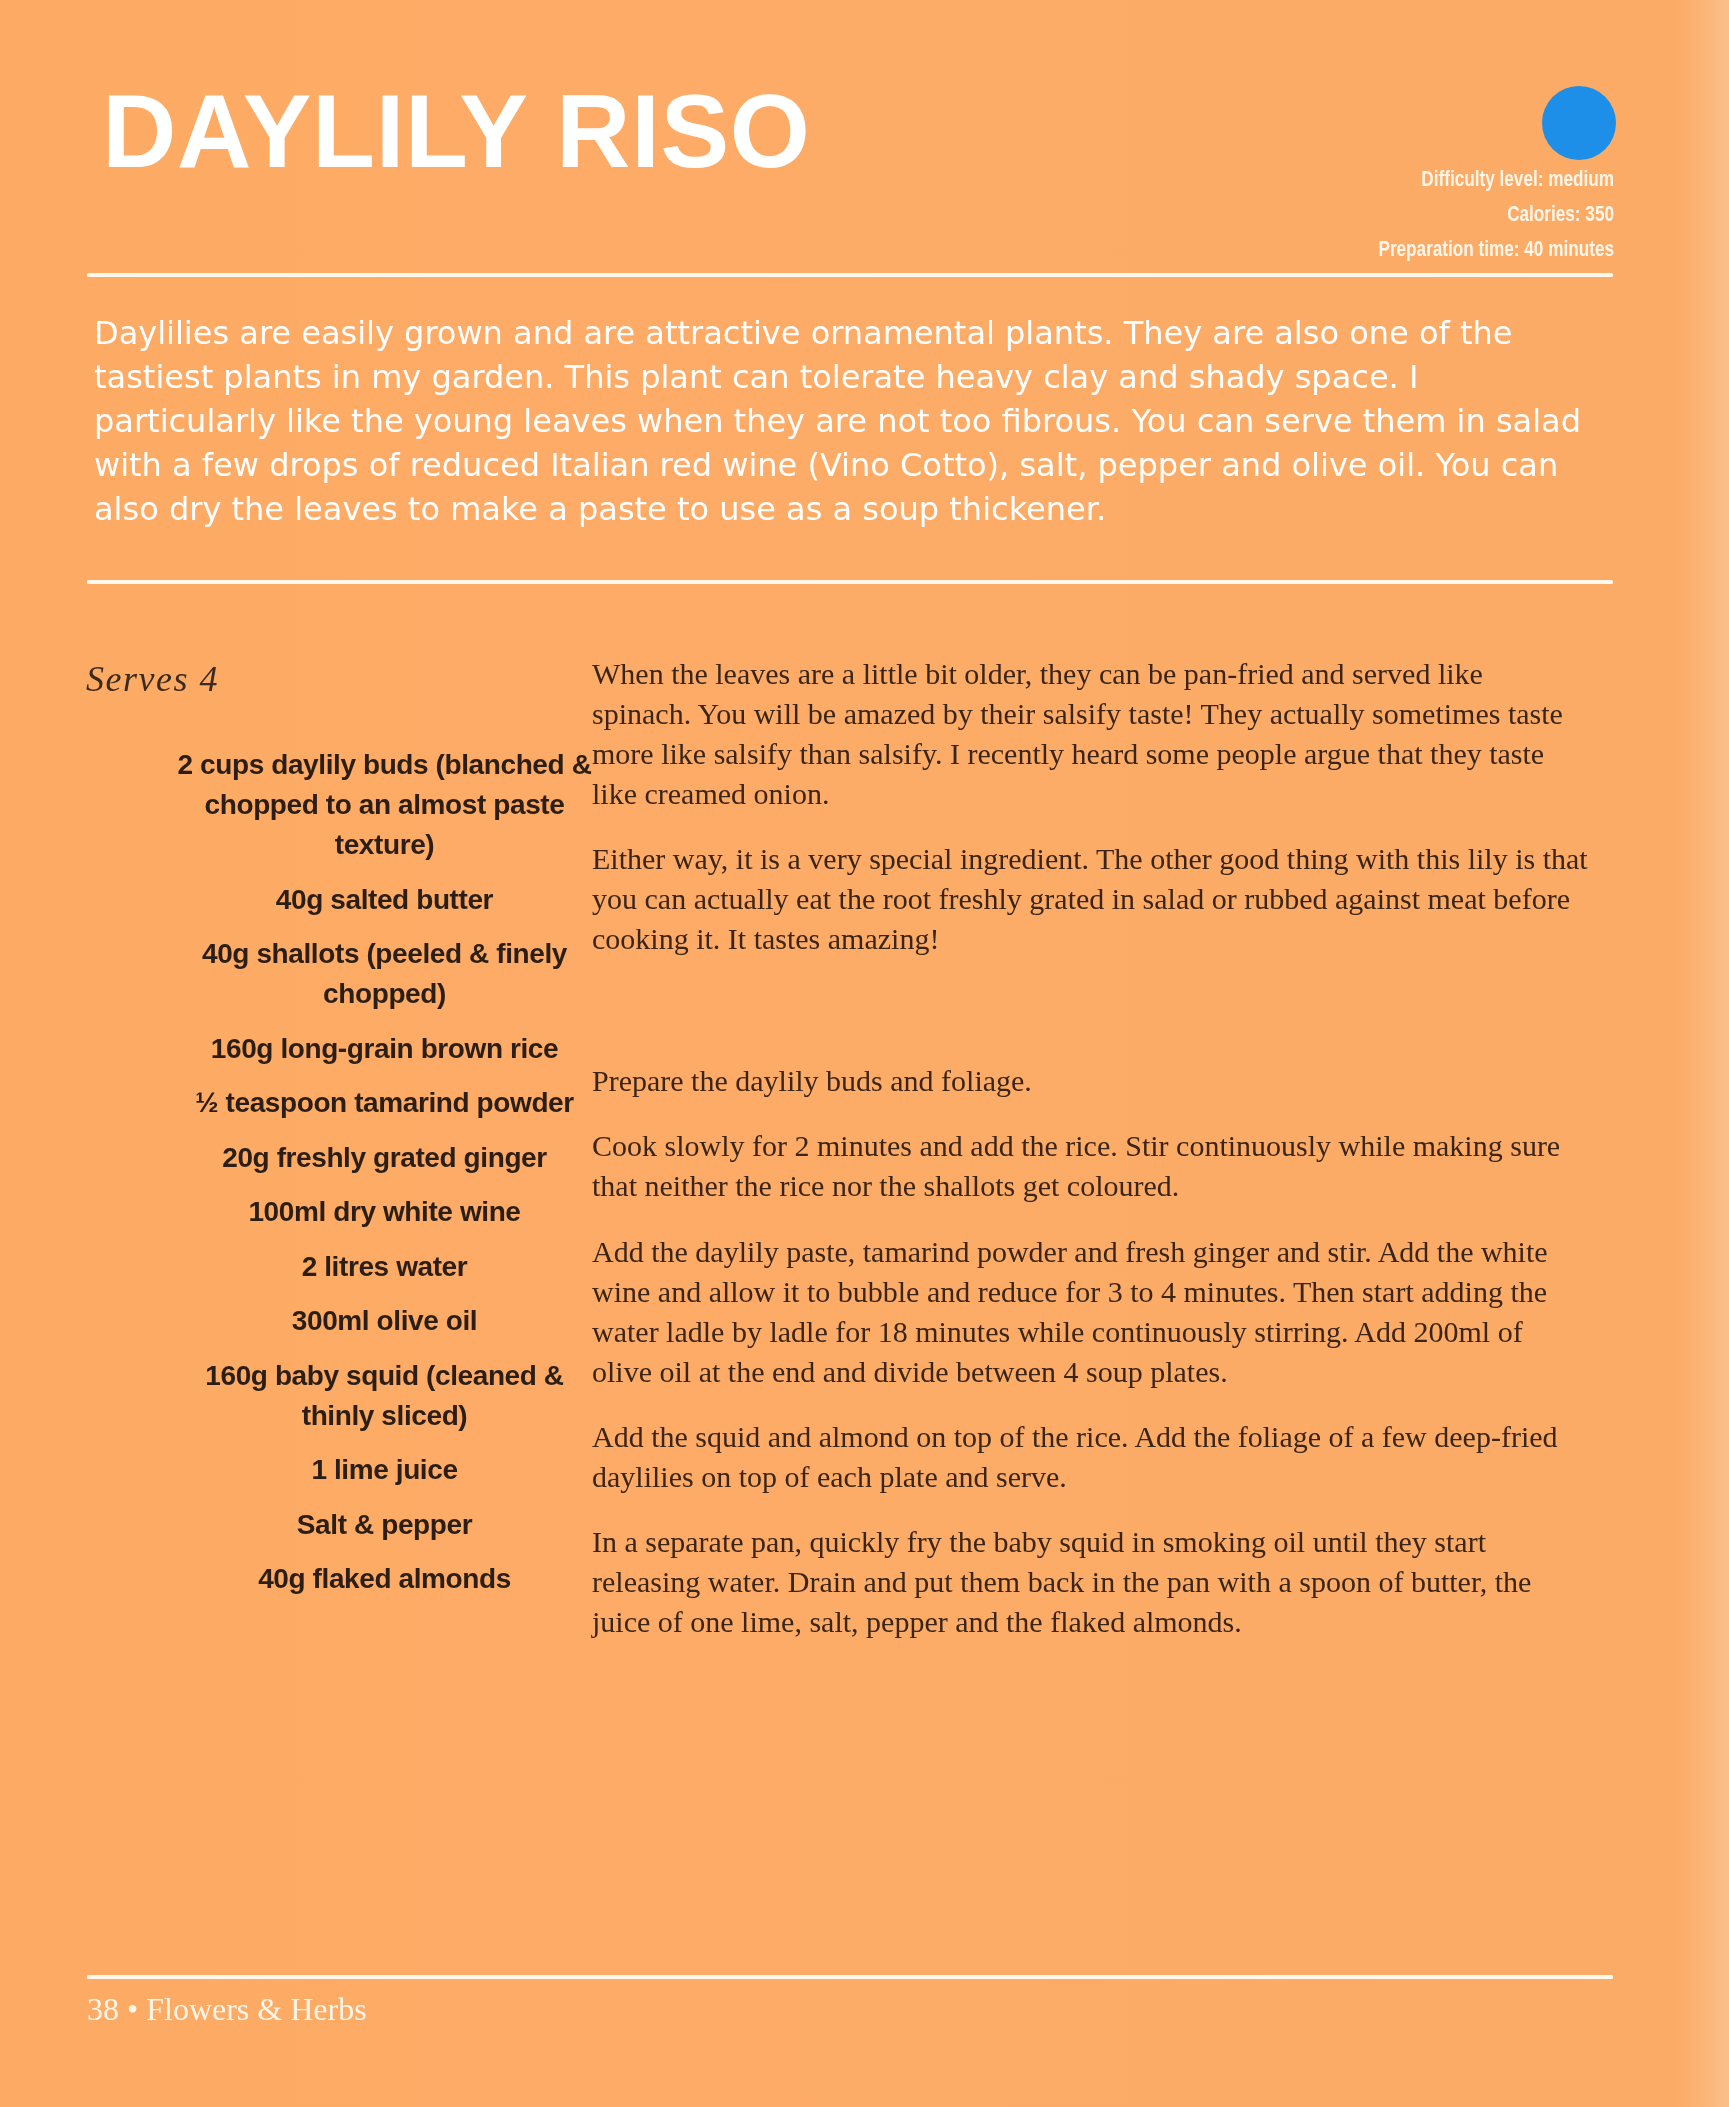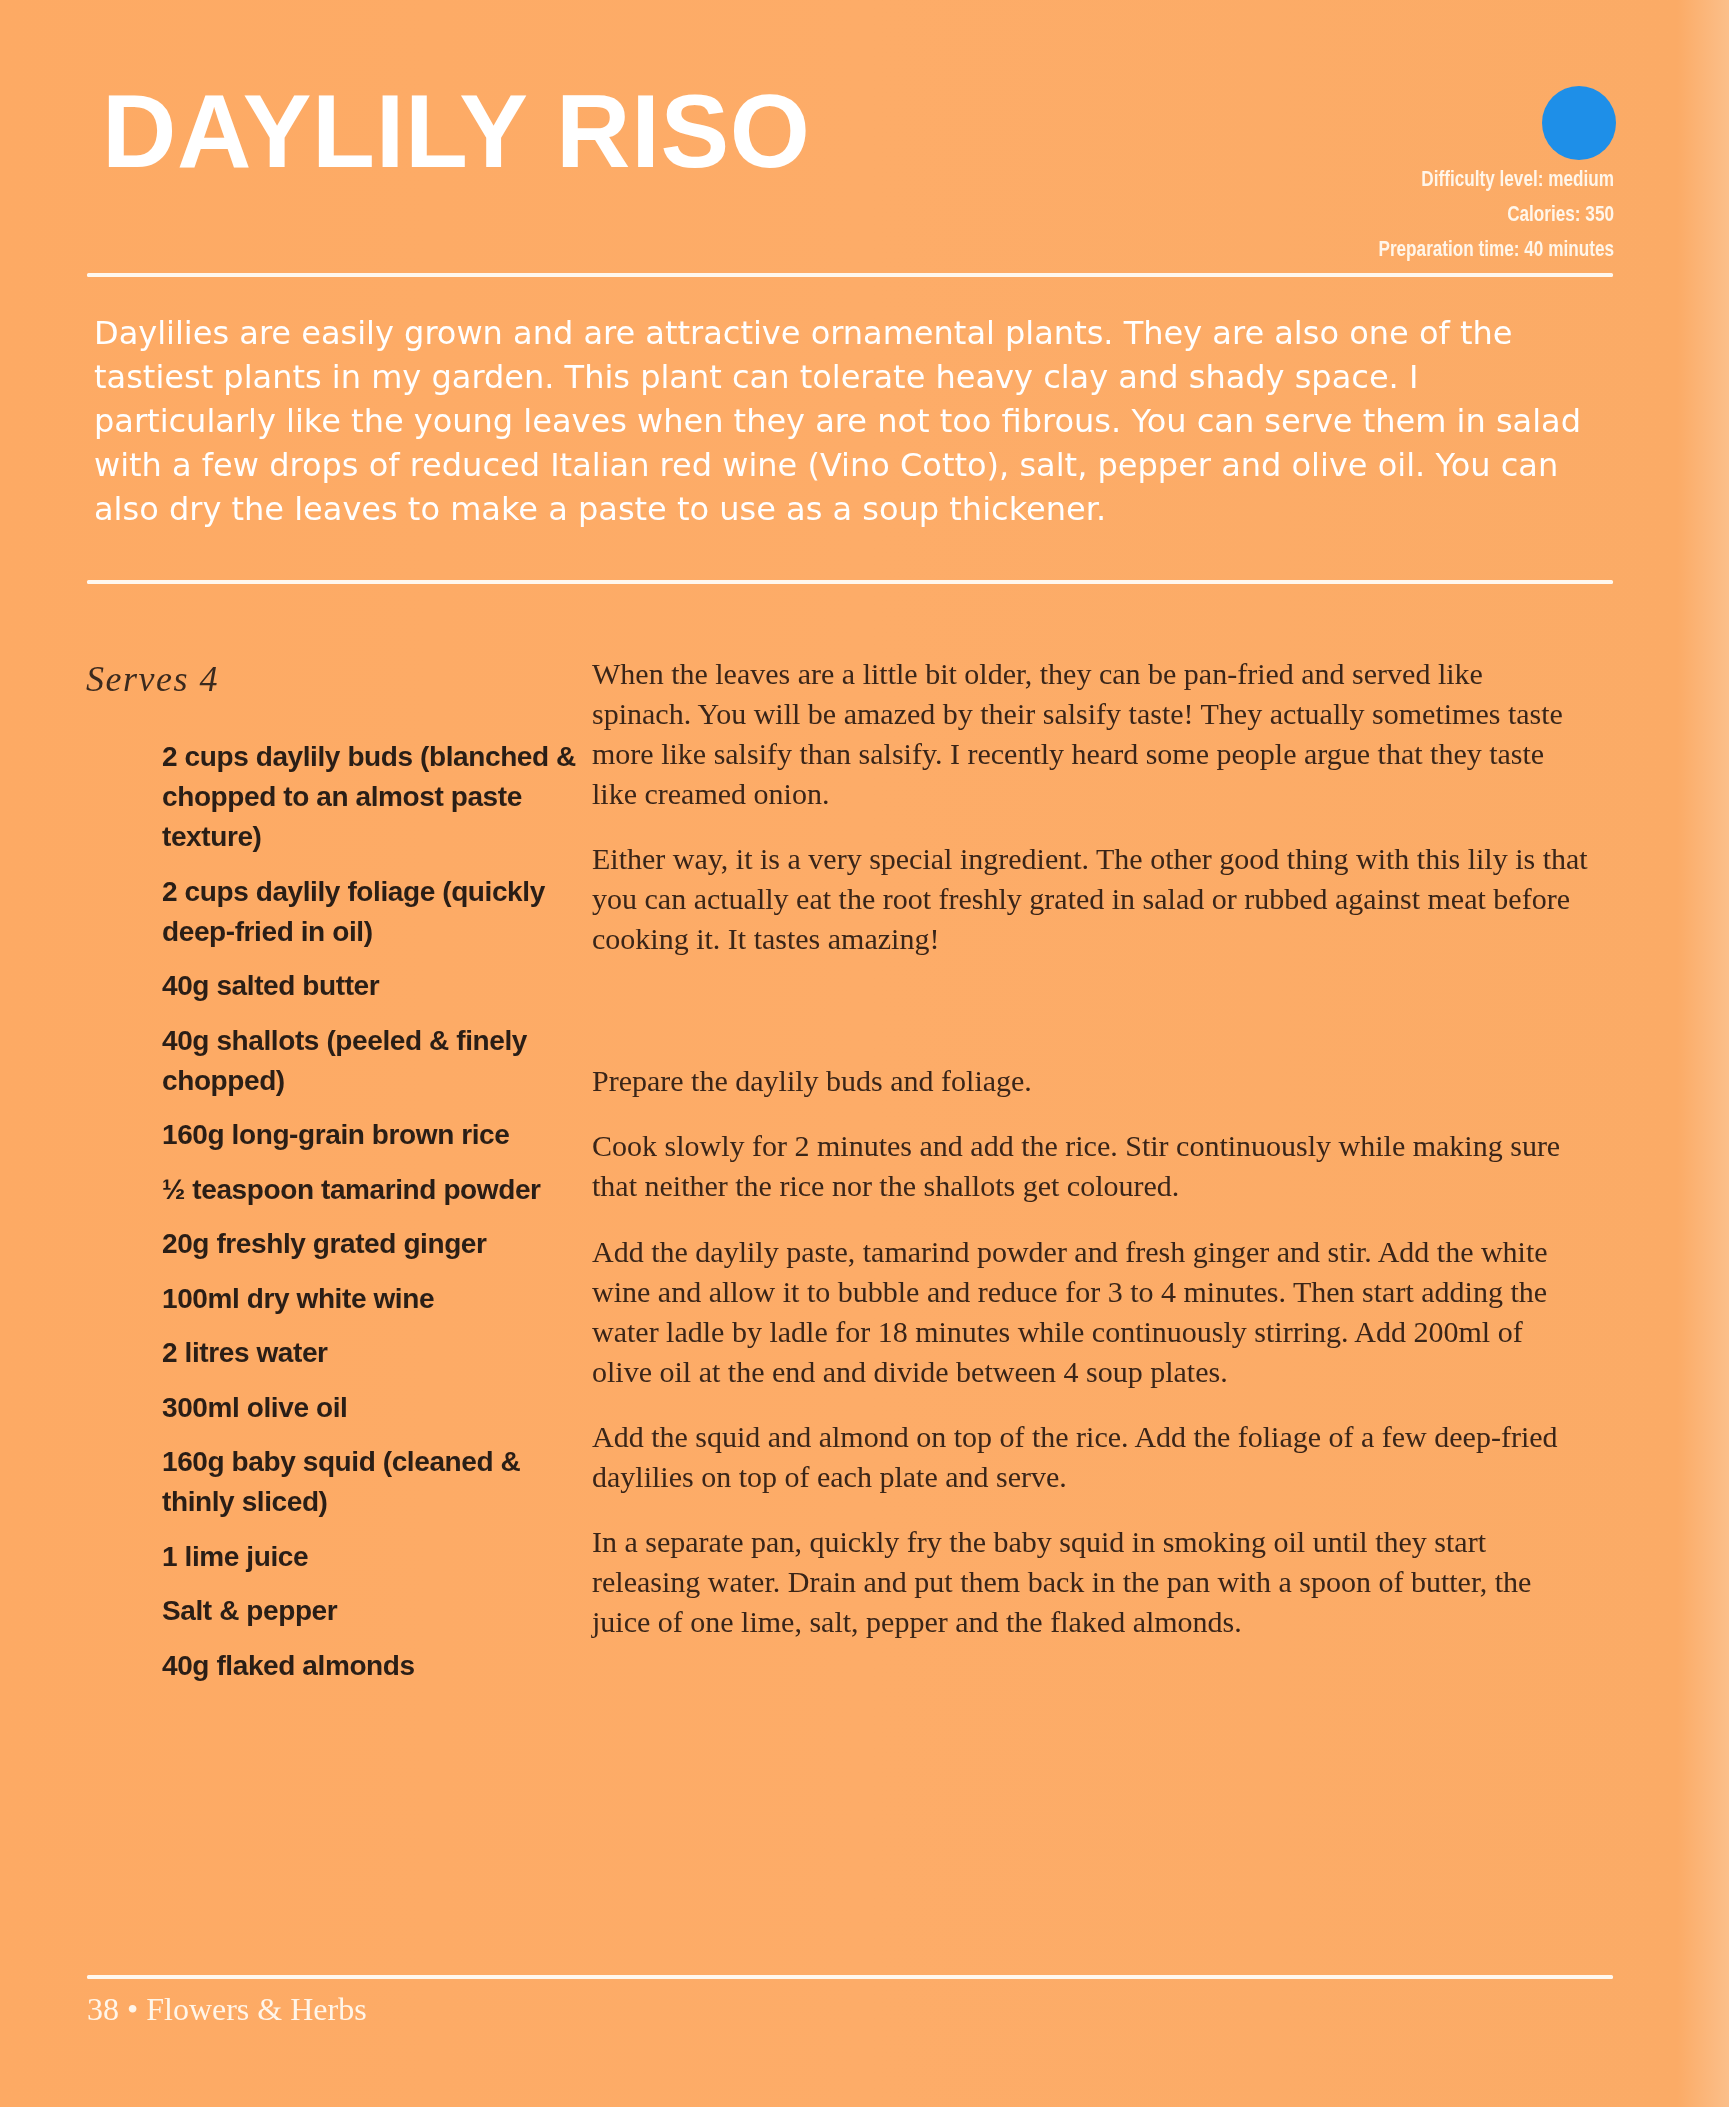--- a/index.html
+++ b/index.html
@@ -35,21 +35,21 @@
     left: 94px; top: 311px; width: 1497px;
     font-family: "DejaVu Sans", sans-serif;
     font-size: 32px; line-height: 44px; color: #ffffff;
   }
   .serves {
     left: 86px; top: 654px;
     font-family: "Liberation Serif", serif; font-style: italic;
     font-size: 36px; line-height: 51px; color: #3b2a1e; letter-spacing: 1.5px;
   }
   .ingredients {
-    left: 155px; top: 730px; width: 429px; margin: 7px; padding: 0; list-style: none;
+    left: 155px; top: 730px; width: 429px; margin: 15px; padding: 0; list-style: none; text-align: center;
   }
   .ingredients li {
     font-family: "Liberation Sans", sans-serif; font-weight: bold;
     font-size: 28px; line-height: 40px; color: #2a1e16;
     margin-bottom: 14.5px; letter-spacing: -0.4px;
   }
   .right-col {
     left: 592px; top: 654px; width: 996px;
   }
   .right-col p {
@@ -80,21 +80,20 @@
 <div class="abs rule" style="top:273px;"></div>
 
 <p class="abs intro" style="margin:0;">Daylilies are easily grown and are attractive ornamental plants. They are also one of the tastiest plants in my garden. This plant can tolerate heavy clay and shady space. I particularly like the young leaves when they are not too fibrous. You can serve them in salad with a few drops of reduced Italian red wine (Vino Cotto), salt, pepper and olive oil. You can also dry the leaves to make a paste to use as a soup thickener.</p>
 
 <div class="abs rule" style="top:580px;"></div>
 
 <div class="abs serves">Serves 4</div>
 
 <ul class="abs ingredients">
   <li>2 cups daylily buds (blanched &amp; chopped to an almost paste texture)</li>
-  <li>2 cups daylily foliage (quickly deep-fried in oil)</li>
   <li>40g salted butter</li>
   <li>40g shallots (peeled &amp; finely chopped)</li>
   <li>160g long-grain brown rice</li>
   <li>½ teaspoon tamarind powder</li>
   <li>20g freshly grated ginger</li>
   <li>100ml dry white wine</li>
   <li>2 litres water</li>
   <li>300ml olive oil</li>
   <li>160g baby squid (cleaned &amp; thinly sliced)</li>
   <li>1 lime juice</li>

